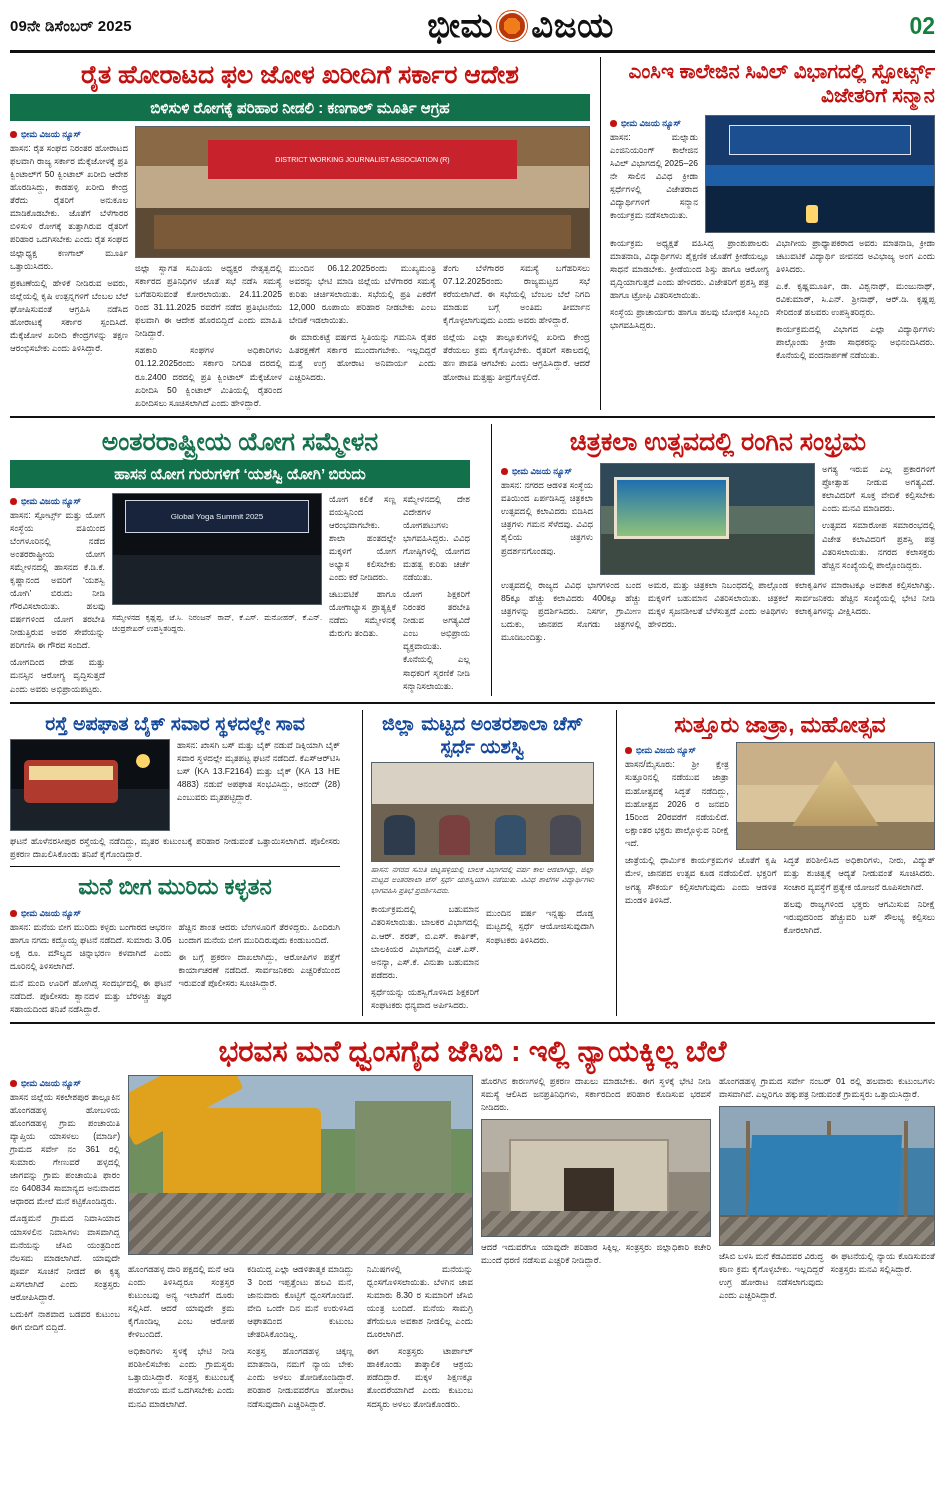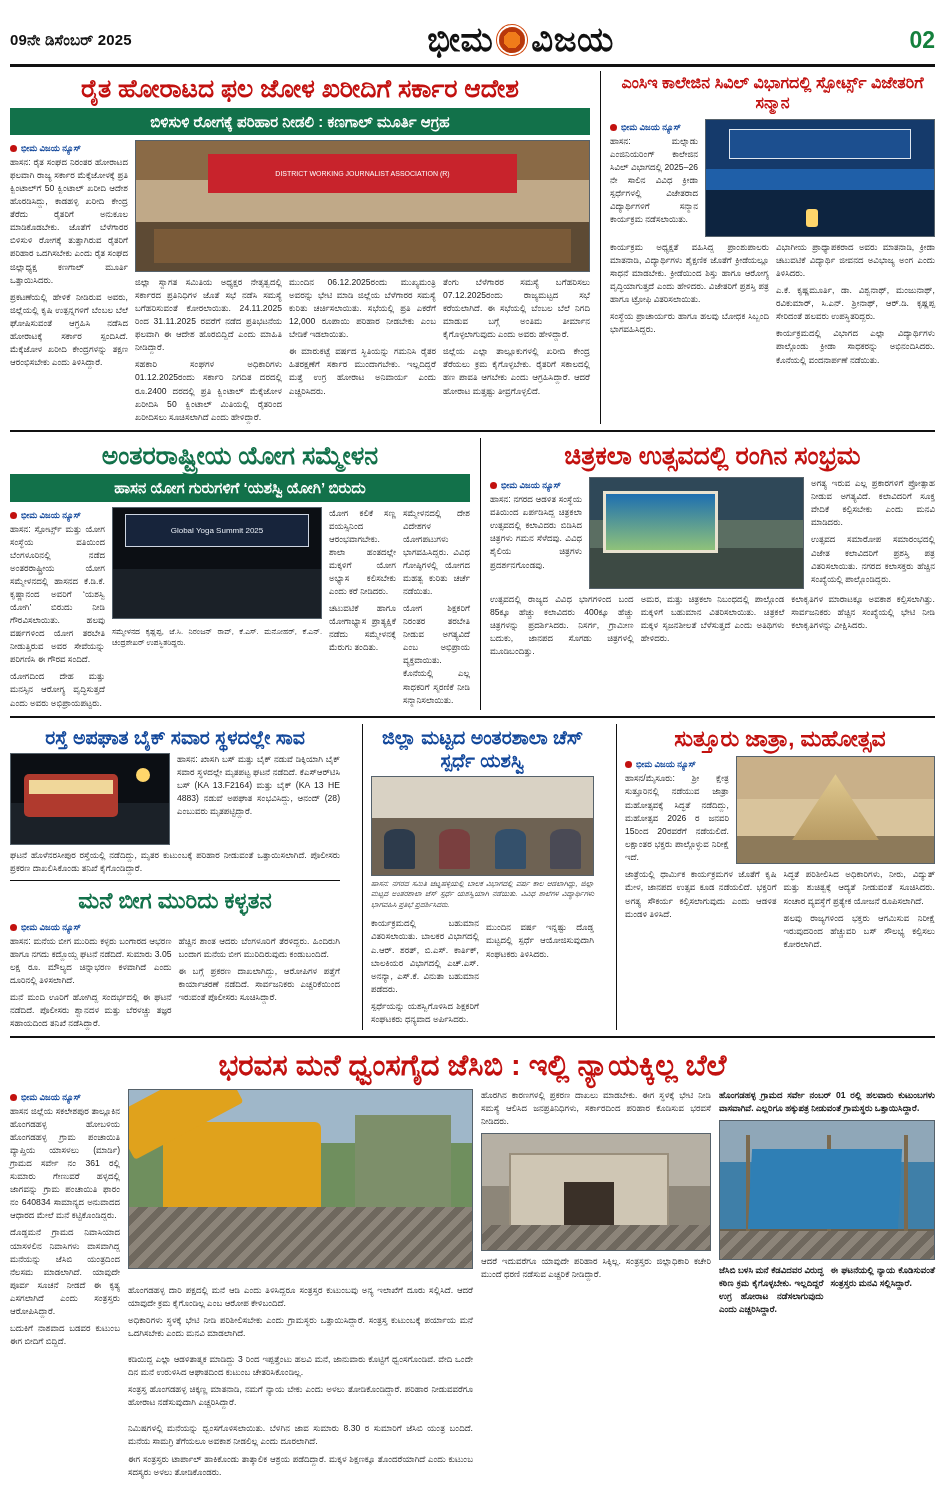--- a/index.html
+++ b/index.html
@@ -4,21 +4,21 @@
 <style>
   * { box-sizing: border-box; }
   html, body { margin:0; padding:0; }
   body {
     width: 945px; height: 1507px;
     background: #ffffff;
     font-family: "Liberation Sans", sans-serif;
     color: #111;
     overflow: hidden;
   }
-  .page { width: 945px; height: 1507px; padding: 20px 10px 0 10px; position: relative; }
+  .page { width: 945px; height: 1507px; padding: 6px 10px 0 10px; position: relative; }
 
   
   .masthead { display:flex; align-items:center; justify-content:space-between;
     border-bottom: 3px solid #111; padding-bottom: 4px; }
   .masthead .date { font-size: 15px; font-weight: bold; color:#111; letter-spacing:.2px;}
   .masthead .logo { display:flex; align-items:center; gap:6px; }
   .masthead .logo .word { font-size: 34px; font-weight: bold; color:#111; letter-spacing:.5px; }
   .masthead .logo .sun {
     width: 26px; height: 26px; border-radius: 50%;
     background: radial-gradient(circle at 50% 50%, #f07c1a 0 45%, #b8380b 46% 100%);
@@ -158,21 +158,21 @@
             <div class="col">
               <p class="body-text tight">ತೆಂಗು ಬೆಳೆಗಾರರ ಸಮಸ್ಯೆ ಬಗೆಹರಿಸಲು 07.12.2025ರಂದು ರಾಜ್ಯಮಟ್ಟದ ಸಭೆ ಕರೆಯಲಾಗಿದೆ. ಈ ಸಭೆಯಲ್ಲಿ ಬೆಂಬಲ ಬೆಲೆ ನಿಗದಿ ಮಾಡುವ ಬಗ್ಗೆ ಅಂತಿಮ ತೀರ್ಮಾನ ಕೈಗೊಳ್ಳಲಾಗುವುದು ಎಂದು ಅವರು ಹೇಳಿದ್ದಾರೆ.</p>
               <p class="body-text mt4 tight">ಜಿಲ್ಲೆಯ ಎಲ್ಲಾ ತಾಲ್ಲೂಕುಗಳಲ್ಲಿ ಖರೀದಿ ಕೇಂದ್ರ ತೆರೆಯಲು ಕ್ರಮ ಕೈಗೊಳ್ಳಬೇಕು. ರೈತರಿಗೆ ಸಕಾಲದಲ್ಲಿ ಹಣ ಪಾವತಿ ಆಗಬೇಕು ಎಂದು ಆಗ್ರಹಿಸಿದ್ದಾರೆ. ಆದರೆ ಹೋರಾಟ ಮತ್ತಷ್ಟು ತೀವ್ರಗೊಳ್ಳಲಿದೆ.</p>
             </div>
           </div>
         </div>
       </div>
     </div>
 
     <div class="vdiv" style="flex:1 1 auto; padding-left:9px;">
-      <div class="band-head hl-red" style="font-size:16px;">ಎಂಸಿಇ ಕಾಲೇಜಿನ ಸಿವಿಲ್ ವಿಭಾಗದಲ್ಲಿ ಸ್ಪೋರ್ಟ್ಸ್ ವಿಜೇತರಿಗೆ ಸನ್ಮಾನ</div>
+      <div class="band-head hl-red" style="font-size:20px;text-align:right;">ಎಂಸಿಇ ಕಾಲೇಜಿನ ಸಿವಿಲ್ ವಿಭಾಗದಲ್ಲಿ ಸ್ಪೋರ್ಟ್ಸ್ ವಿಜೇತರಿಗೆ ಸನ್ಮಾನ</div>
       <div class="cols" style="gap:7px; margin-top:3px;">
         <div class="col" style="flex:0 0 88px;">
           <div class="byline">
             <span class="dot"></span>
             <span>ಭೀಮ ವಿಜಯ ನ್ಯೂಸ್</span>
           </div>
           <p class="body-text tight">ಹಾಸನ: ಮಲ್ನಾಡು ಎಂಜಿನಿಯರಿಂಗ್ ಕಾಲೇಜಿನ ಸಿವಿಲ್ ವಿಭಾಗದಲ್ಲಿ 2025–26 ನೇ ಸಾಲಿನ ವಿವಿಧ ಕ್ರೀಡಾ ಸ್ಪರ್ಧೆಗಳಲ್ಲಿ ವಿಜೇತರಾದ ವಿದ್ಯಾರ್ಥಿಗಳಿಗೆ ಸನ್ಮಾನ ಕಾರ್ಯಕ್ರಮ ನಡೆಸಲಾಯಿತು.</p>
         </div>
         <div class="col">
           <div class="photo ph-stage" style="height:118px;">
@@ -200,21 +200,21 @@
           <p class="body-text tight">ವಿಭಾಗೀಯ ಪ್ರಾಧ್ಯಾಪಕರಾದ ಅವರು ಮಾತನಾಡಿ, ಕ್ರೀಡಾ ಚಟುವಟಿಕೆ ವಿದ್ಯಾರ್ಥಿ ಜೀವನದ ಅವಿಭಾಜ್ಯ ಅಂಗ ಎಂದು ತಿಳಿಸಿದರು.</p>
           <p class="body-text mt4 tight">ಎ.ಕೆ. ಕೃಷ್ಣಮೂರ್ತಿ, ಡಾ. ವಿಶ್ವನಾಥ್, ಮಂಜುನಾಥ್, ರವಿಕುಮಾರ್, ಸಿ.ಎನ್. ಶ್ರೀನಾಥ್, ಆರ್.ಡಿ. ಕೃಷ್ಣಪ್ಪ ಸೇರಿದಂತೆ ಹಲವರು ಉಪಸ್ಥಿತರಿದ್ದರು.</p>
           <p class="body-text mt4 tight">ಕಾರ್ಯಕ್ರಮದಲ್ಲಿ ವಿಭಾಗದ ಎಲ್ಲಾ ವಿದ್ಯಾರ್ಥಿಗಳು ಪಾಲ್ಗೊಂಡು ಕ್ರೀಡಾ ಸಾಧಕರನ್ನು ಅಭಿನಂದಿಸಿದರು. ಕೊನೆಯಲ್ಲಿ ವಂದನಾರ್ಪಣೆ ನಡೆಯಿತು.</p>
         </div>
       </div>
     </div>
   </div>
 
   <div class="rule2"></div>
 
-  <div class="cols" style="gap:10px;">
+  <div class="cols" style="gap:21px;">
     <div style="flex:0 0 460px;">
       <div class="band-head hl-green">ಅಂತರರಾಷ್ಟ್ರೀಯ ಯೋಗ ಸಮ್ಮೇಳನ</div>
       <div class="sub-head">ಹಾಸನ ಯೋಗ ಗುರುಗಳಿಗೆ ‘ಯಶಸ್ವಿ ಯೋಗಿ’ ಬಿರುದು</div>
       <div class="cols" style="gap:7px; margin-top:5px;">
         <div class="col" style="flex:0 0 95px;">
           <div class="byline">
             <span class="dot"></span>
             <span>ಭೀಮ ವಿಜಯ ನ್ಯೂಸ್</span>
           </div>
           <p class="body-text tight">ಹಾಸನ: ಸ್ಪೋರ್ಟ್ಸ್ ಮತ್ತು ಯೋಗ ಸಂಸ್ಥೆಯ ವತಿಯಿಂದ ಬೆಂಗಳೂರಿನಲ್ಲಿ ನಡೆದ ಅಂತರರಾಷ್ಟ್ರೀಯ ಯೋಗ ಸಮ್ಮೇಳನದಲ್ಲಿ ಹಾಸನದ ಕೆ.ಡಿ.ಕೆ. ಕೃಷ್ಣಾನಂದ ಅವರಿಗೆ ‘ಯಶಸ್ವಿ ಯೋಗಿ’ ಬಿರುದು ನೀಡಿ ಗೌರವಿಸಲಾಯಿತು. ಹಲವು ವರ್ಷಗಳಿಂದ ಯೋಗ ತರಬೇತಿ ನೀಡುತ್ತಿರುವ ಅವರ ಸೇವೆಯನ್ನು ಪರಿಗಣಿಸಿ ಈ ಗೌರವ ಸಂದಿದೆ.</p>
@@ -411,21 +411,21 @@
         <p class="body-text mt4 tight">ದೊಡ್ಡಮನೆ ಗ್ರಾಮದ ನಿವಾಸಿಯಾದ ಯಾಸಳಲಿನ ನಿವಾಸಿಗಳು ವಾಸವಾಗಿದ್ದ ಮನೆಯನ್ನು ಜೆಸಿಬಿ ಯಂತ್ರದಿಂದ ನೆಲಸಮ ಮಾಡಲಾಗಿದೆ. ಯಾವುದೇ ಪೂರ್ವ ಸೂಚನೆ ನೀಡದೆ ಈ ಕೃತ್ಯ ಎಸಗಲಾಗಿದೆ ಎಂದು ಸಂತ್ರಸ್ತರು ಆರೋಪಿಸಿದ್ದಾರೆ.</p>
         <p class="body-text mt4 tight">ಬದುಕಿಗೆ ನಾಶವಾದ ಬಡವರ ಕುಟುಂಬ ಈಗ ಬೀದಿಗೆ ಬಿದ್ದಿದೆ.</p>
       </div>
 
       <div class="col" style="flex:0 0 345px;">
         <div class="photo ph-field" style="height:180px;">
           <div class="digger"></div>
           <div class="rubble"></div>
           <div style="position:absolute;right:6%;top:14%;width:28%;height:52%;background:#7d8f6a;"></div>
         </div>
-        <div class="cols" style="gap:13px; margin-top:15px;flex-direction:column;">
+        <div class="cols" style="gap:13px; margin-top:8px;">
           <div class="col">
             <p class="body-text tight">ಹೊಂಗಡಹಳ್ಳ ದಾರಿ ಪಕ್ಷದಲ್ಲಿ ಮನೆ ಆಡಿ ಎಂದು ತಿಳಿಸಿದ್ದರೂ ಸಂತ್ರಸ್ತರ ಕುಟುಂಬವು ಅನ್ಯ ಇಲಾಖೆಗೆ ದೂರು ಸಲ್ಲಿಸಿದೆ. ಆದರೆ ಯಾವುದೇ ಕ್ರಮ ಕೈಗೊಂಡಿಲ್ಲ ಎಂಬ ಆರೋಪ ಕೇಳಿಬಂದಿದೆ.</p>
             <p class="body-text mt4 tight">ಅಧಿಕಾರಿಗಳು ಸ್ಥಳಕ್ಕೆ ಭೇಟಿ ನೀಡಿ ಪರಿಶೀಲಿಸಬೇಕು ಎಂದು ಗ್ರಾಮಸ್ಥರು ಒತ್ತಾಯಿಸಿದ್ದಾರೆ. ಸಂತ್ರಸ್ತ ಕುಟುಂಬಕ್ಕೆ ಪರ್ಯಾಯ ಮನೆ ಒದಗಿಸಬೇಕು ಎಂದು ಮನವಿ ಮಾಡಲಾಗಿದೆ.</p>
           </div>
           <div class="col">
             <p class="body-text tight">ಕಡಿಯಿದ್ದ ಎಲ್ಲಾ ಆಡಳಿತಾತ್ಮಕ ಮಾಡಿದ್ದು 3 ರಿಂದ ಇಪ್ಪತ್ತೆಂಟು ಹಲವಿ ಮನೆ, ಜಾನುವಾರು ಕೊಟ್ಟಿಗೆ ಧ್ವಂಸಗೊಂಡಿವೆ. ವೇದಿ ಒಂದೇ ದಿನ ಮನೆ ಉರುಳಿಸಿದ ಆಘಾತದಿಂದ ಕುಟುಂಬ ಚೇತರಿಸಿಕೊಂಡಿಲ್ಲ.</p>
             <p class="body-text mt4 tight">ಸಂತ್ರಸ್ತ ಹೊಂಗಡಹಳ್ಳ ಚಿಕ್ಕಣ್ಣ ಮಾತನಾಡಿ, ನಮಗೆ ನ್ಯಾಯ ಬೇಕು ಎಂದು ಅಳಲು ತೋಡಿಕೊಂಡಿದ್ದಾರೆ. ಪರಿಹಾರ ನೀಡುವವರೆಗೂ ಹೋರಾಟ ನಡೆಸುವುದಾಗಿ ಎಚ್ಚರಿಸಿದ್ದಾರೆ.</p>
           </div>
           <div class="col">
             <p class="body-text tight">ನಿಮಿಷಗಳಲ್ಲಿ ಮನೆಯನ್ನು ಧ್ವಂಸಗೊಳಿಸಲಾಯಿತು. ಬೆಳಗಿನ ಜಾವ ಸುಮಾರು 8.30 ರ ಸುಮಾರಿಗೆ ಜೆಸಿಬಿ ಯಂತ್ರ ಬಂದಿದೆ. ಮನೆಯ ಸಾಮಗ್ರಿ ತೆಗೆಯಲೂ ಅವಕಾಶ ನೀಡಲಿಲ್ಲ ಎಂದು ದೂರಲಾಗಿದೆ.</p>
@@ -436,21 +436,21 @@
 
       <div class="col" style="flex:0 0 230px;">
         <p class="body-text tight">ಹೊರಗಿನ ಕಾರಣಗಳಲ್ಲಿ ಪ್ರಕರಣ ದಾಖಲು ಮಾಡಬೇಕು. ಈಗ ಸ್ಥಳಕ್ಕೆ ಭೇಟಿ ನೀಡಿ ಸಮಸ್ಯೆ ಆಲಿಸಿದ ಜನಪ್ರತಿನಿಧಿಗಳು, ಸರ್ಕಾರದಿಂದ ಪರಿಹಾರ ಕೊಡಿಸುವ ಭರವಸೆ ನೀಡಿದರು.</p>
         <div class="photo ph-room" style="height:118px; margin-top:5px;">
           <div class="wall"></div>
           <div class="rubble" style="height:22%;"></div>
         </div>
         <p class="body-text mt4 tight">ಆದರೆ ಇದುವರೆಗೂ ಯಾವುದೇ ಪರಿಹಾರ ಸಿಕ್ಕಿಲ್ಲ. ಸಂತ್ರಸ್ತರು ಜಿಲ್ಲಾಧಿಕಾರಿ ಕಚೇರಿ ಮುಂದೆ ಧರಣಿ ನಡೆಸುವ ಎಚ್ಚರಿಕೆ ನೀಡಿದ್ದಾರೆ.</p>
       </div>
 
-      <div class="col" style="flex:1 1 auto;font-weight:bold;">
+      <div class="col" style="flex:1 1 auto;">
         <p class="body-text tight">ಹೊಂಗಡಹಳ್ಳ ಗ್ರಾಮದ ಸರ್ವೇ ನಂಬರ್ 01 ರಲ್ಲಿ ಹಲವಾರು ಕುಟುಂಬಗಳು ವಾಸವಾಗಿವೆ. ಎಲ್ಲರಿಗೂ ಹಕ್ಕುಪತ್ರ ನೀಡುವಂತೆ ಗ್ರಾಮಸ್ಥರು ಒತ್ತಾಯಿಸಿದ್ದಾರೆ.</p>
         <div class="photo ph-tarp" style="height:140px; margin-top:5px;">
           <div class="poles">
               <i style="left:12%"></i>
               <i style="left:50%"></i>
               <i style="right:12%"></i>
             </div>
           <div class="tarpsheet"></div>
           <div class="rubble" style="height:20%;"></div>
         </div>

